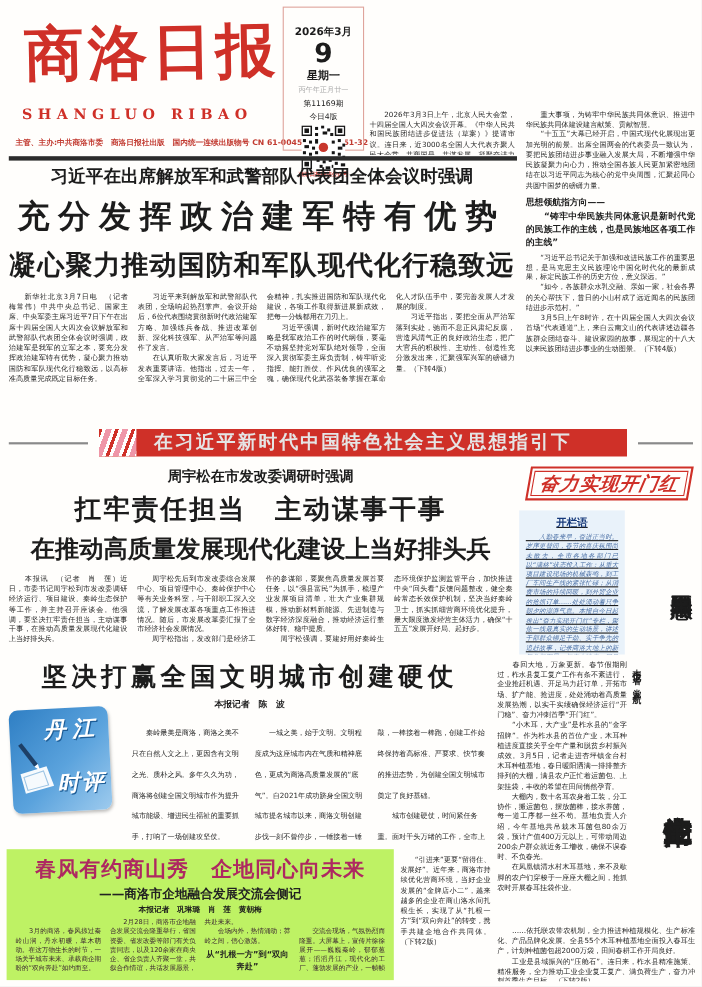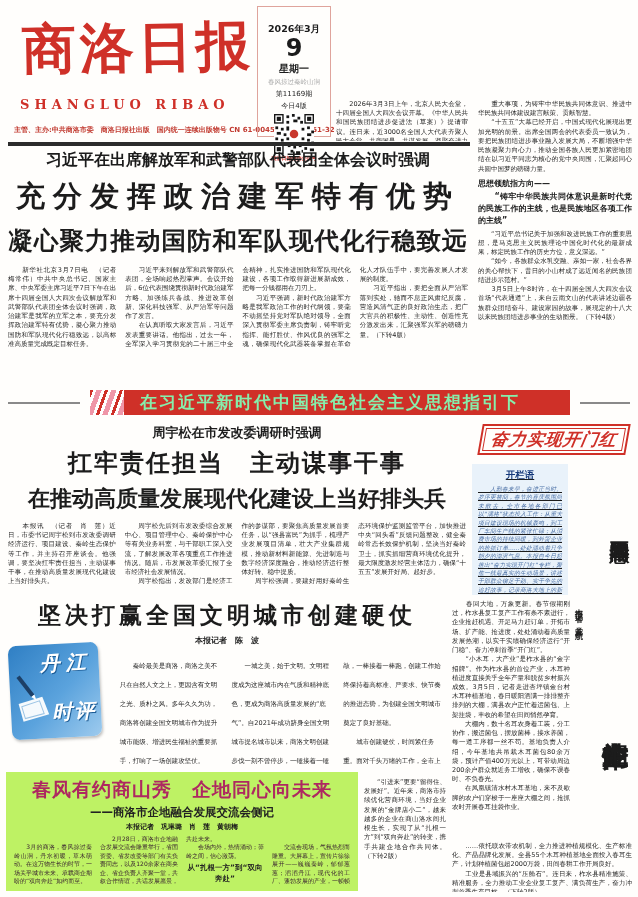--- a/index.html
+++ b/index.html
@@ -37,21 +37,21 @@
   
   .military{position:absolute;left:8px;top:150px;width:460px;}
   .mil-kicker{font-size:16px;font-weight:900;text-align:center;}
   .mil-h1{font-size:29px;font-weight:900;text-align:center;letter-spacing:8px;margin-top:6px;}
   .mil-h2{font-size:24.5px;font-weight:900;text-align:center;letter-spacing:1px;margin-top:7px;}
   .mil-body{margin-top:9px;column-count:4;column-gap:9px;height:128px;overflow:hidden;}
   
   .banner-row{position:absolute;left:8px;top:390px;width:622px;height:26px;}
   .banner-line{position:absolute;top:12px;height:1.5px;background:#8a8a8a;}
   .bl-left{left:0;width:72px;} .bl-right{left:572px;width:50px;}
-  .banner{position:absolute;left:82px;top:0;width:480px;height:25px;background:#cf3028;color:#86efac;
+  .banner{position:absolute;left:82px;top:0;width:480px;height:25px;background:#cf3028;color:#e5e5e5;
         font-size:17px;font-weight:900;letter-spacing:2px;text-align:center;line-height:25px;overflow:hidden;}
   .banner::before{content:"";position:absolute;left:0;top:0;bottom:0;width:34px;
         background:repeating-linear-gradient(110deg,#cf3028 0 3px,#fff 3px 6px,#ef96a8 6px 11px,#fff 11px 14px);}
   
   .zhou{position:absolute;left:8px;top:424px;width:458px;}
   .zhou-kicker{font-size:13px;font-weight:900;text-align:center;}
   .zhou-h1{font-size:24px;font-weight:900;text-align:center;letter-spacing:2px;margin-top:5px;}
   .zhou-h2{font-size:22px;font-weight:900;text-align:center;margin-top:5px;}
   .zhou-body{margin-top:8px;column-count:4;column-gap:9px;height:84px;overflow:hidden;}
   
@@ -104,21 +104,21 @@
 <div class="page">
 
   <div class="mast-title">商洛日报</div>
   <div class="mast-pinyin">SHANGLUO RIBAO</div>
   <div class="pub-line">主管、主办:中共商洛市委　商洛日报社出版　国内统一连续出版物号 CN 61-0045　邮发代号 51-32</div>
 
   <div class="date-box">
     <div class="db-ym">2026年3月</div>
     <div class="db-day">9</div>
     <div class="db-week">星期一</div>
-    <div class="db-lunar">春风掠过秦岭山涧</div>
+    <div class="db-lunar">丙午年正月廿一</div>
     <div class="db-issue">第11169期</div>
     <div class="db-pages">今日4版</div>
     <svg class="db-qr" width="40" height="40" viewBox="0 0 29 29">
       <rect width="29" height="29" fill="#fff"></rect>
       <g fill="#161616">
         <rect x="0" y="0" width="7" height="7"></rect>
           <rect x="22" y="0" width="7" height="7"></rect>
           <rect x="0" y="22" width="7" height="7"></rect>
         <rect x="9" y="1" width="2" height="2"></rect>
           <rect x="13" y="0" width="2" height="2"></rect>

